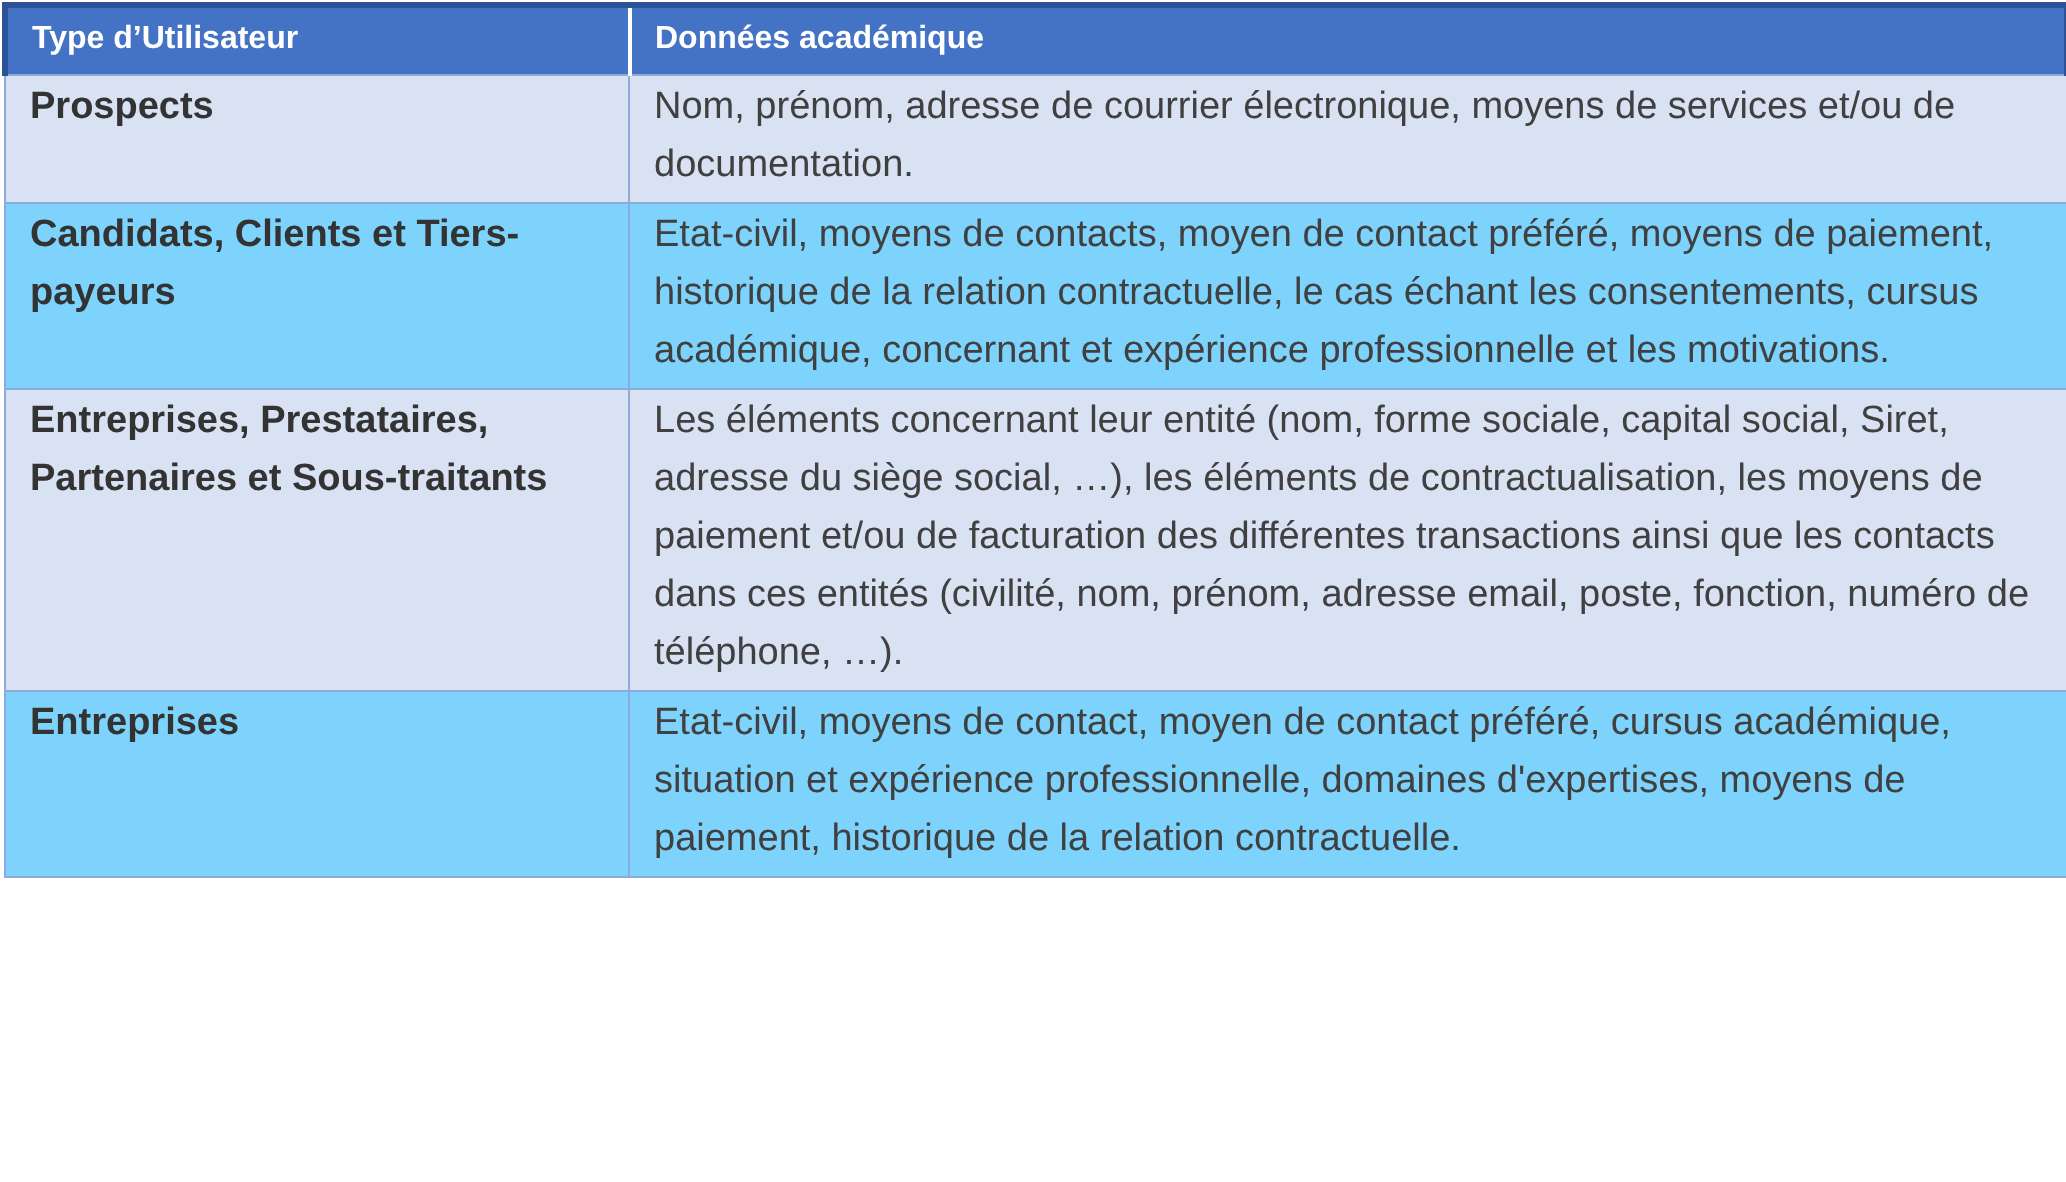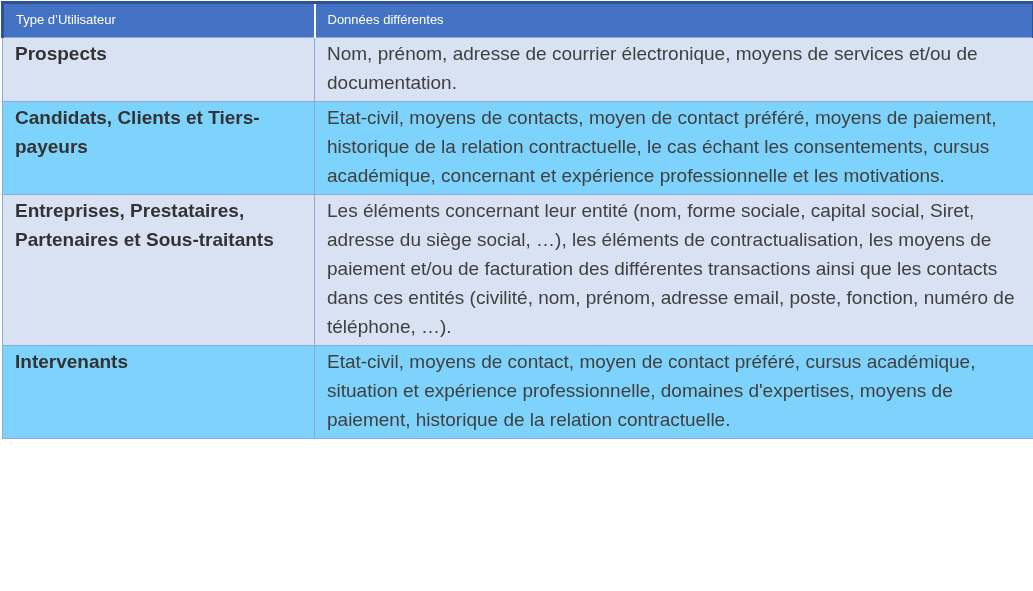--- a/index.html
+++ b/index.html
@@ -16,22 +16,22 @@
     margin: 1px;
     border-collapse: collapse;
     table-layout: fixed;
   }
   .doc-table col.c1 { width: 312px; }
   .doc-table col.c2 { width: 719px; }
 
   .doc-table th {
     background: #4472C4;
     color: #FFFFFF;
-    font-weight: normal;
-    font-size: 13px;
+    font-weight: bold;
+    font-size: 16px;
     line-height: 24px;
     text-align: left;
     vertical-align: top;
     padding: 4px 8px 5px 12px;
     border-top: 3px solid #2E5296;
     border-bottom: 1px solid #8EAADB;
   }
   .doc-table th:first-child {
     border-left: 3px solid #2E5296;
     border-right: 2px solid #FFFFFF;
@@ -62,34 +62,34 @@
 <body>
 
 <table class="doc-table">
   <colgroup>
     <col class="c1">
     <col class="c2">
   </colgroup>
   <thead>
     <tr>
       <th>Type d’Utilisateur</th>
-      <th>Données différentes</th>
+      <th>Données académique</th>
     </tr>
   </thead>
   <tbody>
     <tr class="band">
       <td class="user-type">Prospects</td>
       <td>Nom, prénom, adresse de courrier électronique, moyens de services et/ou de documentation.</td>
     </tr>
     <tr>
       <td class="user-type">Candidats, Clients et Tiers-payeurs</td>
       <td>Etat-civil, moyens de contacts, moyen de contact préféré, moyens de paiement, historique de la relation contractuelle, le cas échant les consentements, cursus académique, concernant et expérience professionnelle et les motivations.</td>
     </tr>
     <tr class="band">
       <td class="user-type">Entreprises, Prestataires, Partenaires et Sous-traitants</td>
       <td>Les éléments concernant leur entité (nom, forme sociale, capital social, Siret, adresse du siège social, …), les éléments de contractualisation, les moyens de paiement et/ou de facturation des différentes transactions ainsi que les contacts dans ces entités (civilité, nom, prénom, adresse email, poste, fonction, numéro de téléphone, …).</td>
     </tr>
     <tr>
-      <td class="user-type">Intervenants</td>
+      <td class="user-type">Entreprises</td>
       <td>Etat-civil, moyens de contact, moyen de contact préféré, cursus académique, situation et expérience professionnelle, domaines d'expertises, moyens de paiement, historique de la relation contractuelle.</td>
     </tr>
   </tbody>
 </table>
 
 </body></html>

